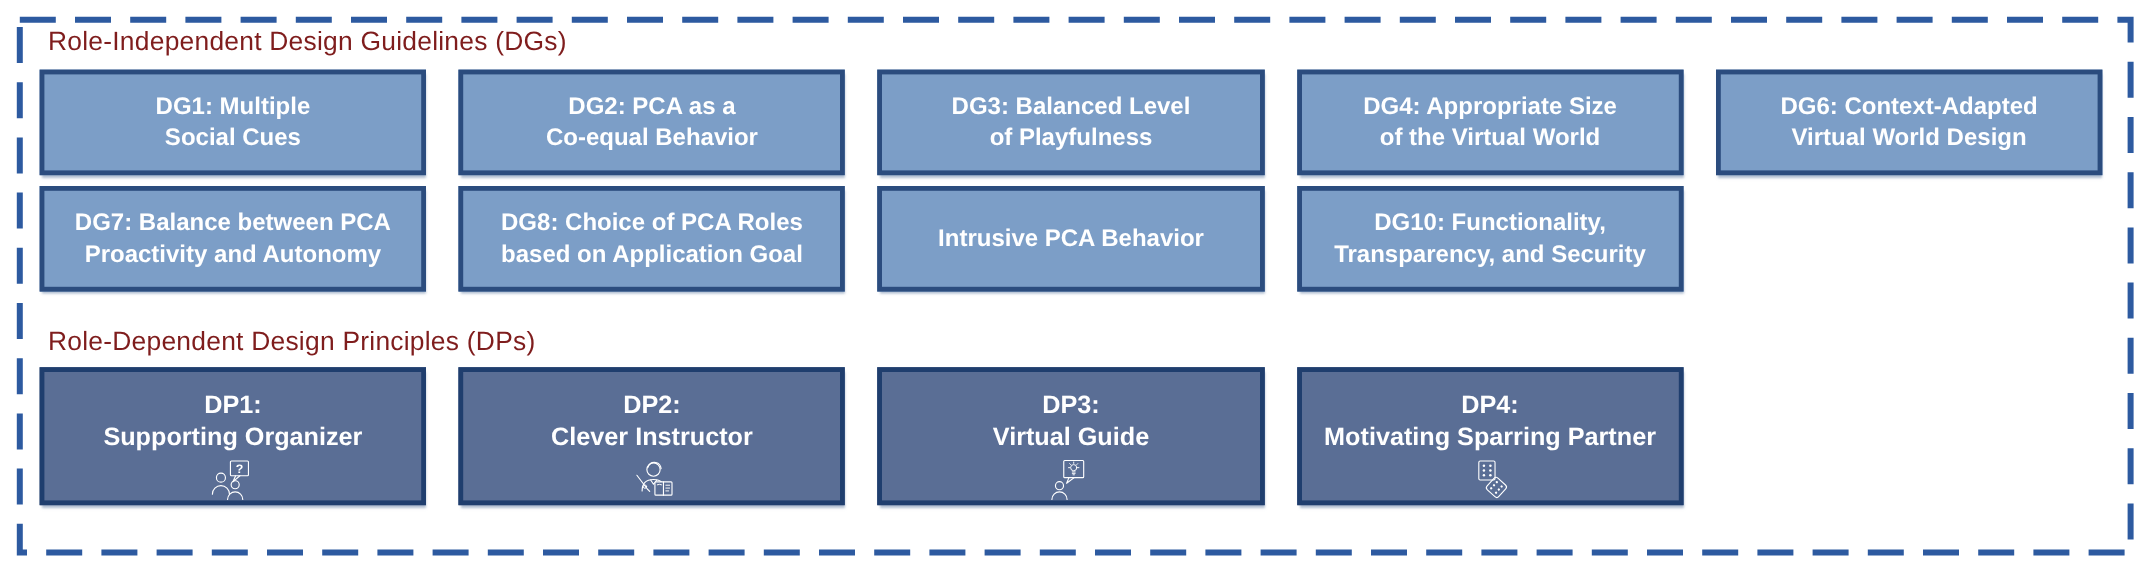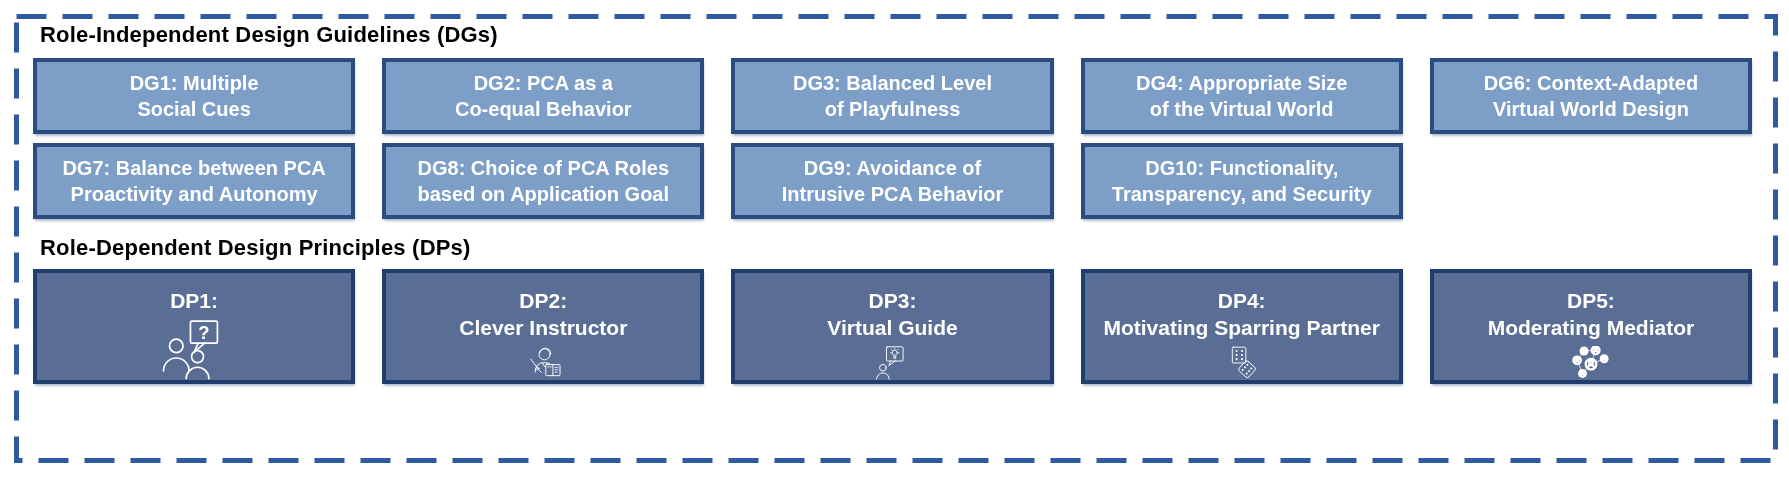--- a/index.html
+++ b/index.html
@@ -3,35 +3,35 @@
 <meta charset="utf-8">
 <style>
   html,body{margin:0;padding:0;}
   body{
     width:1789px;height:481px;position:relative;background:#ffffff;
     font-family:"Liberation Sans",sans-serif;overflow:hidden;
   }
   .frame-svg{position:absolute;left:0;top:0;width:1789px;height:481px;}
   .content{position:absolute;left:33px;top:0;width:1719px;}
   .section-title{
-    font-size:22px;font-weight:700;color:#000000;margin:0 0 0 7px;
+    font-size:22px;font-weight:400;color:#7f1d1d;margin:0 0 0 7px;
     line-height:26px;letter-spacing:.2px;
   }
   #dg-title{padding-top:22px;}
-  #dp-title{padding-top:16px;}
+  #dp-title{padding-top:16px;margin-top:13px;}
   .grid{display:grid;grid-template-columns:repeat(5,1fr);column-gap:27px;}
   .dg-grid{row-gap:9px;margin-top:10px;}
   .dp-grid{margin-top:8px;}
   .box{
     box-sizing:border-box;border:4px solid;display:flex;flex-direction:column;
     align-items:center;justify-content:center;text-align:center;color:#fff;font-weight:700;
     box-shadow:1px 3px 2px -1px rgba(110,135,170,.55);
   }
   .dg-box{
-    height:76px;background:var(--dg-fill,#7D9FC9);border-color:var(--dg-border,#2B4C7E);
+    height:88px;background:var(--dg-fill,#7D9FC9);border-color:var(--dg-border,#2B4C7E);
     font-size:20px;line-height:26px;
   }
   .dp-box{
     height:115px;background:var(--dp-fill,#5A6E95);border-color:var(--dp-border,#1F3E6E);
     font-size:21px;line-height:27px;justify-content:center;padding-top:14px;
   }
   .dp-icon{margin-top:5px;width:104px;height:82px;}
   .icon *{stroke:#fff;stroke-width:2.4;fill:none;stroke-linecap:round;stroke-linejoin:round;}
   .icon .dot{fill:#fff;stroke:none;}
   .icon .mask{fill:var(--dp-fill,#5A6E95);}
@@ -72,35 +72,35 @@
     </div>
     <div class="box dg-box">
       <span>DG7: Balance between PCA</span>
       <span>Proactivity and Autonomy</span>
     </div>
     <div class="box dg-box">
       <span>DG8: Choice of PCA Roles</span>
       <span>based on Application Goal</span>
     </div>
     <div class="box dg-box">
-      <span>DG9: Avoidance of</span>
       <span>Intrusive PCA Behavior</span>
     </div>
     <div class="box dg-box">
       <span>DG10: Functionality,</span>
       <span>Transparency, and Security</span>
     </div>
   </div>
 
   <h2 class="section-title" id="dp-title">Role-Dependent Design Principles (DPs)</h2>
 
   <div class="grid dp-grid">
 
     <div class="box dp-box">
       <span>DP1:</span>
+      <span>Supporting Organizer</span>
       <svg class="dp-icon icon" viewBox="0 0 100 86" xmlns="http://www.w3.org/2000/svg">
         <rect x="45" y="3" width="38" height="31" rx="2"></rect>
         <path d="M56 34 L50 47 L65 34"></path>
         <text x="64" y="28" font-size="26" text-anchor="middle">?</text>
         <circle cx="25" cy="38" r="9.5"></circle>
         <path d="M7 73 a18 18 0 0 1 36 0"></path>
         <circle cx="55" cy="53" r="8.5"></circle>
         <path d="M39 84 a16 16 0 0 1 32 0"></path>
       </svg>
     </div>
@@ -152,35 +152,15 @@
           <circle class="dot" cx="56" cy="51" r="2.5"></circle>
             <circle class="dot" cx="56" cy="60" r="2.5"></circle>
             <circle class="dot" cx="56" cy="69" r="2.5"></circle>
           <circle class="dot" cx="70" cy="51" r="2.5"></circle>
             <circle class="dot" cx="70" cy="60" r="2.5"></circle>
             <circle class="dot" cx="70" cy="69" r="2.5"></circle>
         </g>
       </svg>
     </div>
 
-    <div class="box dp-box">
-      <span>DP5:</span>
-      <span>Moderating Mediator</span>
-      <svg class="dp-icon icon" viewBox="0 0 100 88" xmlns="http://www.w3.org/2000/svg">
-        <defs>
-          <g id="netnode">
-            <circle cx="0" cy="0" r="10" class="mask" style="stroke:#fff" vector-effect="non-scaling-stroke"></circle>
-            <circle cx="0" cy="-3.2" r="3.4" vector-effect="non-scaling-stroke"></circle>
-            <path d="M-6 7.5 a6 6 0 0 1 12 0" vector-effect="non-scaling-stroke"></path>
-          </g>
-        </defs>
-        <path class="thin" d="M32 13 L62 11 M32 13 L14 37 M62 11 L50 47 M50 47 L84 33 M50 47 L28 71 M14 37 L28 71"></path>
-        <use href="#netnode" transform="translate(32 13) scale(0.85)"></use>
-        <use href="#netnode" transform="translate(62 11) scale(1)"></use>
-        <use href="#netnode" transform="translate(14 37) scale(0.95)"></use>
-        <use href="#netnode" transform="translate(50 47) scale(1.35)"></use>
-        <use href="#netnode" transform="translate(84 33) scale(0.85)"></use>
-        <use href="#netnode" transform="translate(28 71) scale(0.85)"></use>
-      </svg>
-    </div>
 
   </div>
 </div>
 
 </body></html>

